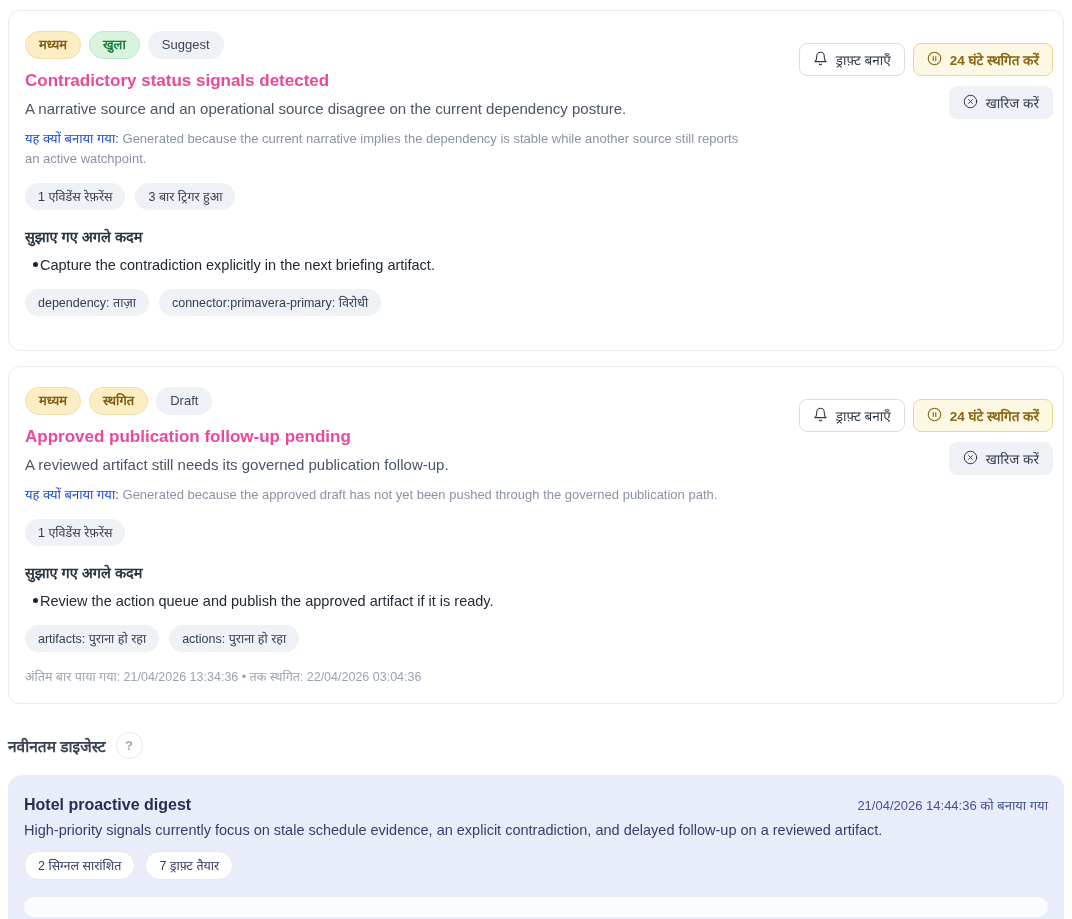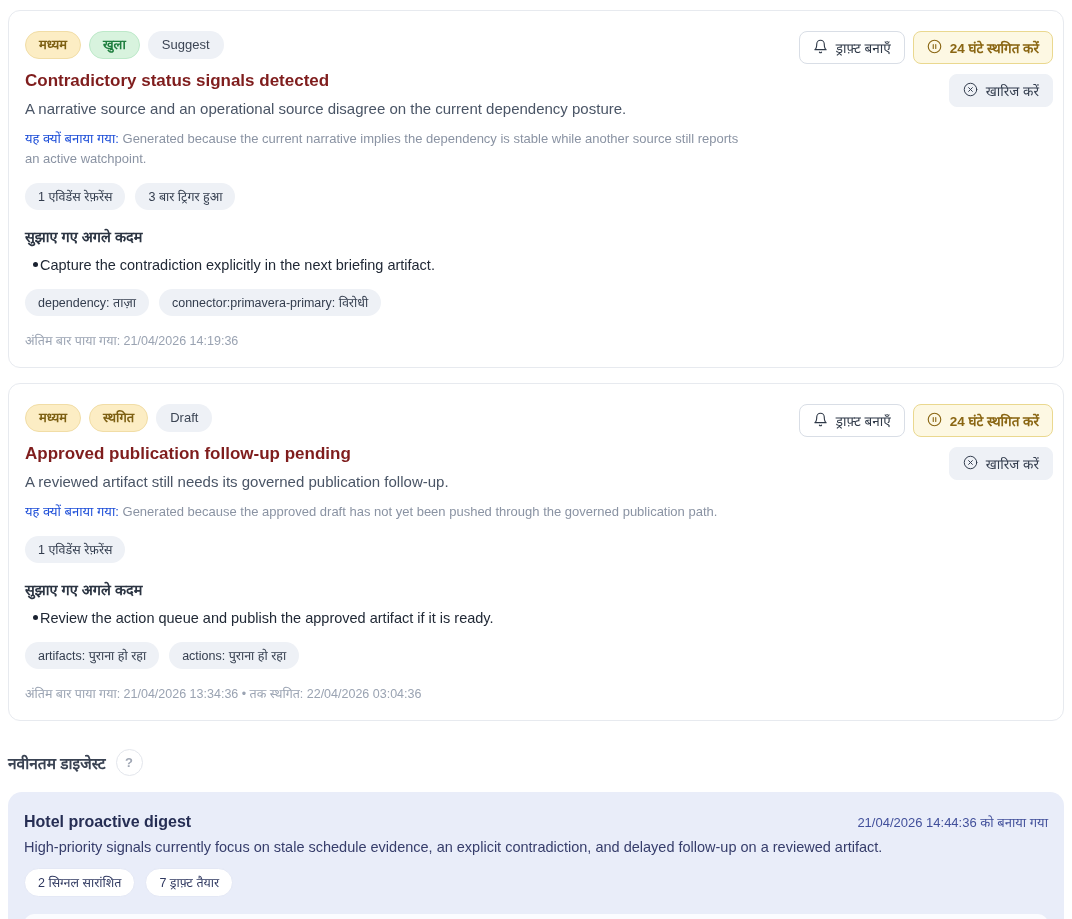--- a/index.html
+++ b/index.html
@@ -21,40 +21,40 @@
     display:inline-flex; align-items:center;
     border-radius:999px;
     padding:4px 13px;
     font-size:13px; line-height:18px;
     white-space:nowrap;
   }
   .pill.amber { background:#fcedc4; border:1px solid #f1dda6; color:#7d6013; font-weight:700; }
   .pill.green { background:#d8f3de; border:1px solid #bde9c9; color:#1e7e3e; font-weight:700; }
   .pill.slate { background:#eef1f6; border:1px solid transparent; color:#3c4554; font-weight:400; }
 
-  .card-title { font-size:17px; font-weight:700; color:#7f1d1d; margin-bottom:9px; }
+  .card-title { font-size:17px; font-weight:700; color:#ec4899; margin-bottom:9px; }
   .card-desc  { font-size:15px; color:#4a5566; margin-bottom:12px; }
   .reason { font-size:13px; line-height:20px; color:#8a93a3; max-width:730px; margin-bottom:14px; }
   .reason .reason-label { color:#1d4ed8; }
 
   .chip-row { display:flex; gap:10px; margin-bottom:16px; }
   .chip {
     display:inline-flex; align-items:center;
     background:#eef1f6; border-radius:999px;
     padding:5px 13px;
     font-size:12.5px; color:#333d4e; white-space:nowrap;
   }
   .steps-heading { font-size:14.5px; font-weight:700; color:#2b3442; margin-bottom:11px; }
   .steps { list-style:none; margin-bottom:16px; }
   .steps li { display:flex; align-items:baseline; gap:2px; font-size:14.5px; color:#212936; padding-left:8px; }
   .steps li .dot { width:5px; height:5px; border-radius:50%; background:#1a2230; flex:0 0 auto; position:relative; top:-3px; }
   .footer-note { font-size:12.5px; color:#9aa3b2; margin-top:2px; }
 
   
-  .actions { position:absolute; top:20px; right:10px; display:flex; flex-direction:column; align-items:flex-end; gap:10px; }
+  .actions { position:absolute; top:32px; right:10px; display:flex; flex-direction:column; align-items:flex-end; gap:10px; }
   .actions .row { display:flex; gap:8px; }
   .btn {
     display:inline-flex; align-items:center; gap:8px;
     height:33px; padding:0 13px;
     border-radius:8px; font-size:13.5px;
     font-family:"Liberation Sans", sans-serif;
     cursor:pointer; white-space:nowrap;
   }
   .btn svg { flex:0 0 auto; }
   .btn.draft   { background:#ffffff; border:1px solid #d9dee6; color:#2e3847; }
@@ -115,21 +115,20 @@
     <ul class="steps">
       <li>
         <span class="dot"></span>
         <span>Capture the contradiction explicitly in the next briefing artifact.</span>
       </li>
     </ul>
     <div class="chip-row">
       <span class="chip">dependency: ताज़ा</span>
       <span class="chip">connector:primavera-primary: विरोधी</span>
     </div>
-    <div class="footer-note">अंतिम बार पाया गया: 21/04/2026 14:19:36</div>
 
     <div class="actions">
       <div class="row">
         <button class="btn draft">
           <span><svg width="15" height="15" viewBox="0 0 24 24" fill="none" stroke="#2e3847" stroke-width="1.8" stroke-linecap="round" stroke-linejoin="round">
                 <path d="M18 8a6 6 0 0 0-12 0c0 7-3 9-3 9h18s-3-2-3-9"></path>
                 <path d="M13.7 21a2 2 0 0 1-3.4 0"></path>
               </svg></span>
           <span>ड्राफ़्ट बनाएँ</span>
         </button>

